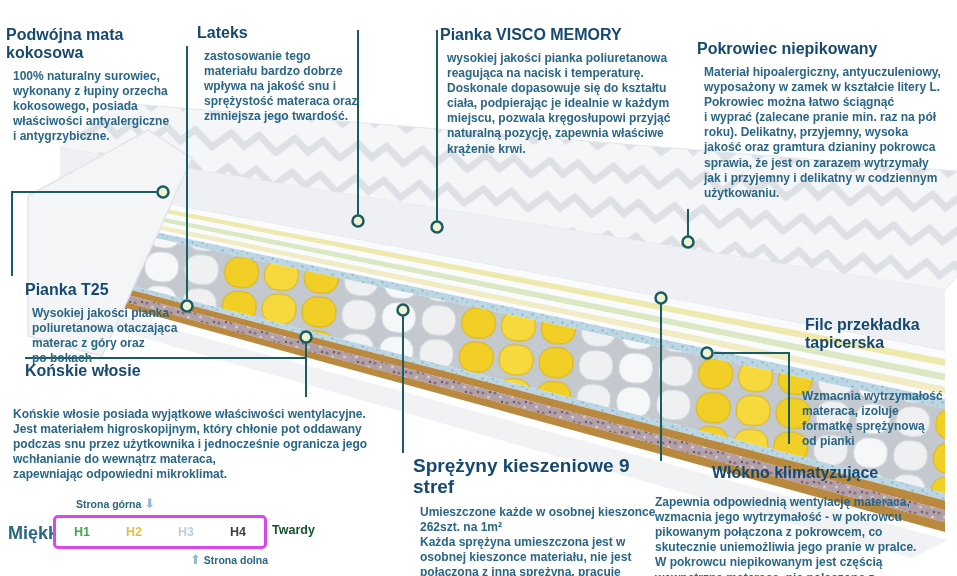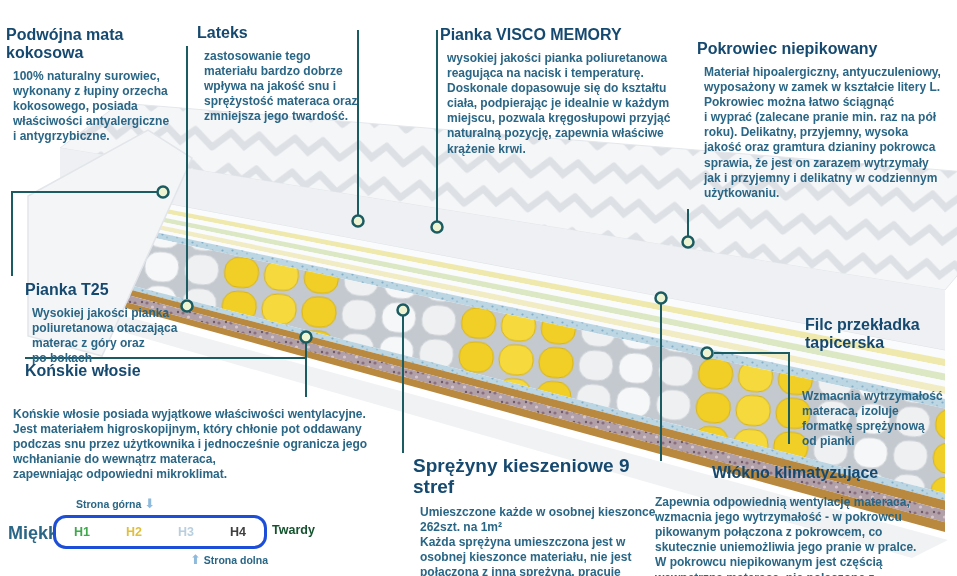--- a/index.html
+++ b/index.html
@@ -38,21 +38,21 @@
   .b-sprez h3{font-size:19px;}
   
   .scale{position:absolute;left:8px;top:494px;width:340px;height:80px;z-index:5;}
   .scale .s-top{position:absolute;left:42px;top:2px;font-size:10.5px;color:#2a6685;font-weight:700;margin-left:26px;}
   .scale .s-bottom{position:absolute;left:182px;top:58px;font-size:10.5px;color:#2a6685;font-weight:700;}
   .scale .arr{color:#8fbadb;font-size:13px;font-weight:400;}
   .scale .s-soft{position:absolute;left:0px;top:29px;font-size:18px;color:#2a6685;font-weight:700;}
   .scale .s-hard{position:absolute;left:264px;top:29px;font-size:12.5px;color:#14532d;font-weight:700;}
   .scale .s-box{
     position:absolute;left:45px;top:21px;width:208px;height:28px;
-    border:3px solid #1d4ed8;border-radius:13px;background:#ffffff;
+    border:3px solid #d946ef;border-radius:5px;background:#ffffff;
     display:flex;align-items:center;justify-content:space-around;
   }
   .scale .s-box span{font-size:12.5px;font-weight:700;}
   .lv-h1{color:#3ea94b;} .lv-h2{color:#e0bf3d;} .lv-h3{color:#b9cfdf;} .lv-h4{color:#404040;}
 </style>
 </head>
 <body>
 
 <div class="stage">
 

